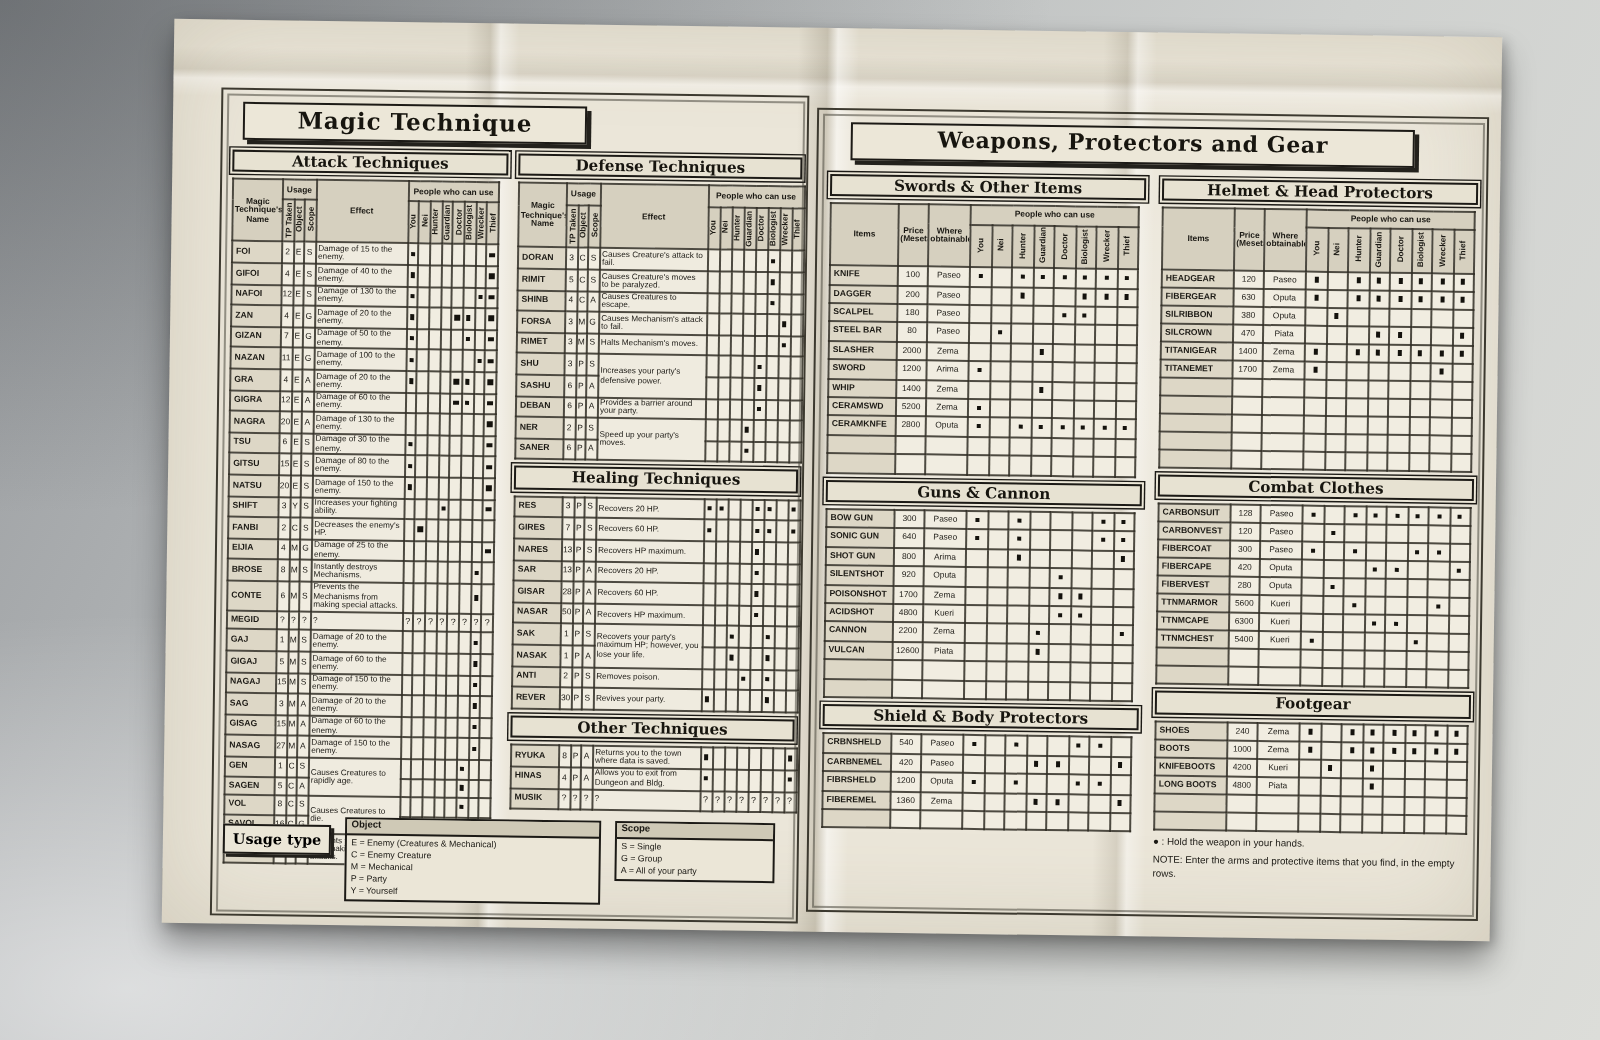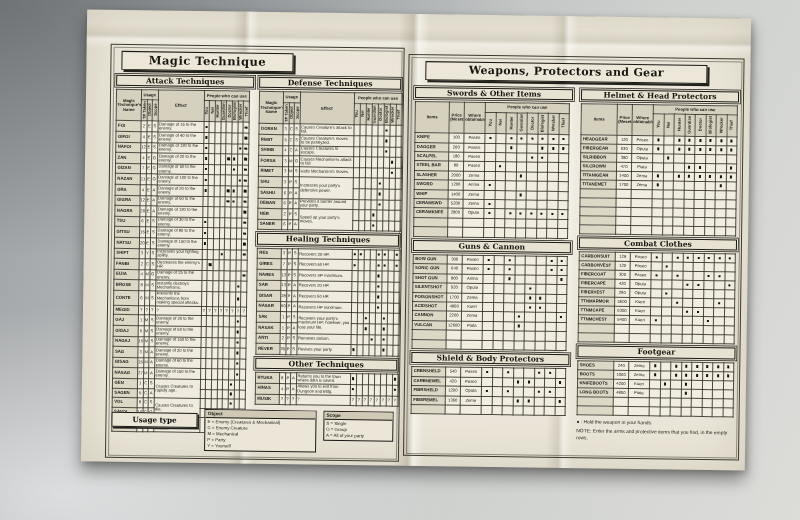--- a/index.html
+++ b/index.html
@@ -46,21 +46,21 @@
   .vert{writing-mode:vertical-rl;transform:rotate(180deg);font-size:4.1px;line-height:1;
     display:inline-block;max-height:20px;white-space:nowrap;font-weight:bold;}
   .dot{display:inline-block;width:2.4px;height:2.4px;background:#14120d;vertical-align:middle;}
   .ta tbody tr{height:9.6px;}
   .tb tbody tr{height:10.6px;}
   .tc tbody tr{height:9.4px;}
   .tdd tbody tr{height:9px;}
   tr.hdr2{height:21px;}
   #legend{position:absolute;left:5px;bottom:5px;width:282px;height:44px;display:flex;gap:7px;align-items:flex-start;}
   #usage-type{border:1px solid #1c1a16;box-shadow:1.6px 1.6px 0 #23211c;background:#ebe6d7;
-    font-family:"DejaVu Serif",serif;font-weight:bold;font-size:7.2px;padding:2px 20px;margin-top:4px;white-space:nowrap;}
+    font-family:"DejaVu Serif",serif;font-weight:bold;font-size:7.2px;padding:2px 4px;margin-top:4px;white-space:nowrap;}
   .lgbox{border:1px solid #1c1a16;background:#ebe6d7;font-size:4.4px;line-height:1.35;
     padding:0 2px 1px 2px;color:#1b1914;}
   .lgtitle{font-weight:bold;font-size:4.8px;background:#cfc9b6;margin:0 -2px 1px -2px;padding:0.5px 2px;border-bottom:0.5px solid #1c1a16;}
   #object-box{width:122px;}
   #scope-box{width:74px;}
   #notes{margin:4px 2px 0 2px;font-size:4.9px;color:#1b1914;line-height:1.4;}
   #notes .n1{margin-bottom:2px;}
 </style>
 </head>
 <body>

